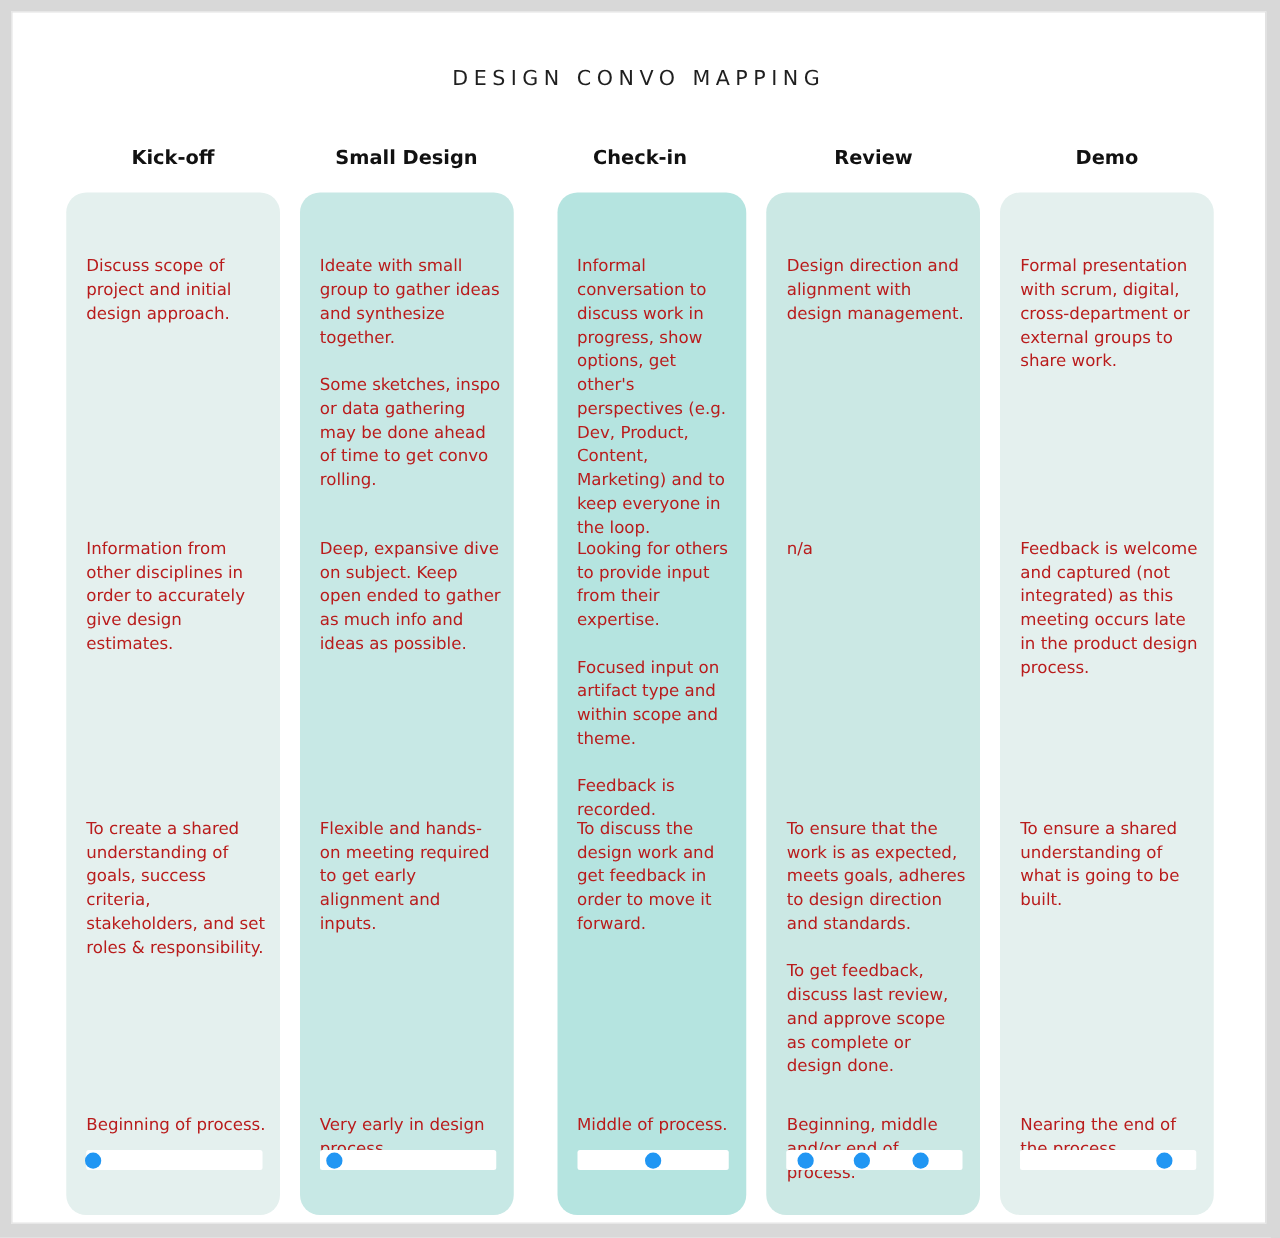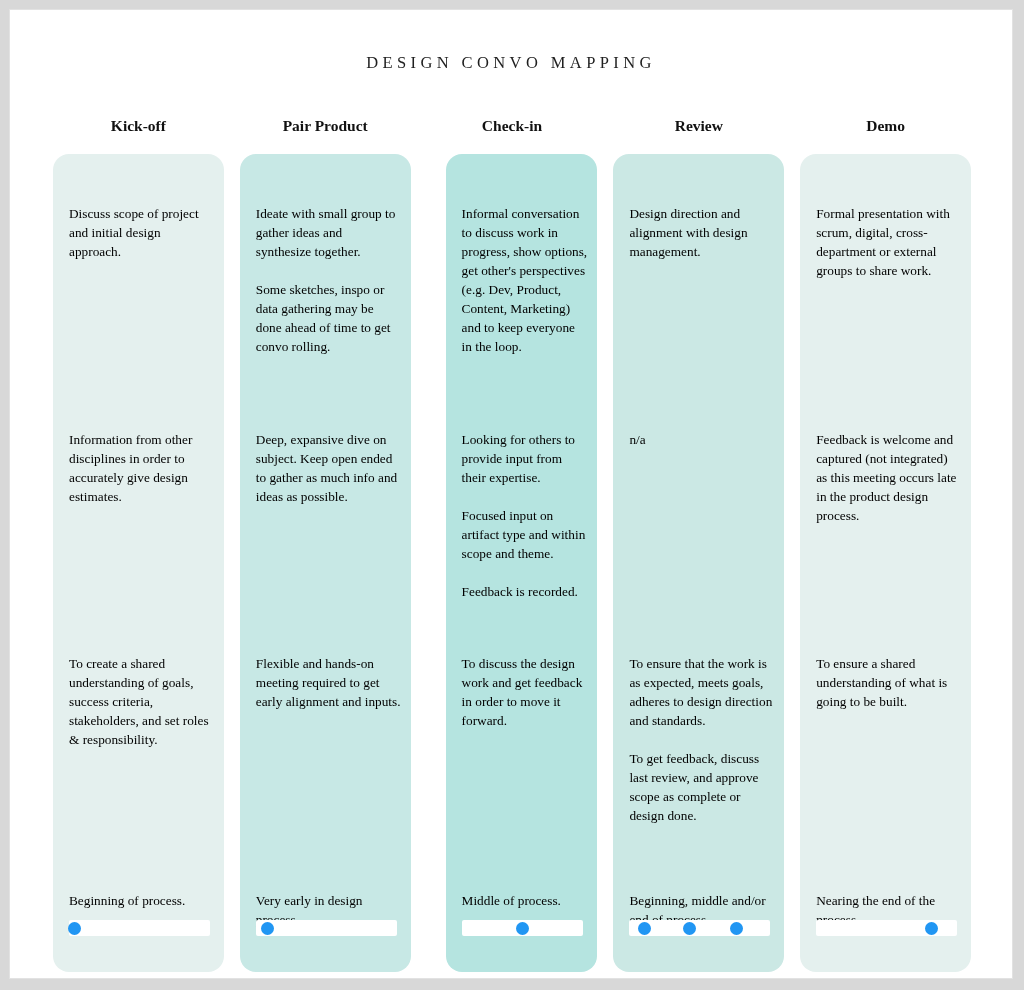--- a/index.html
+++ b/index.html
@@ -15,21 +15,20 @@
   }
   #page {
     position: absolute;
     left: 9px;
     top: 9px;
     width: 1004px;
     height: 970px;
     background: #ffffff;
     border: 1px solid #e2e2e2;
     box-sizing: border-box;
-    font-family: Liberation Serif, serif;
   }
   #title {
     position: absolute;
     left: 0;
     top: 43px;
     width: 100%;
     text-align: center;
     font-size: 16.5px;
     letter-spacing: 4.4px;
     color: #1f1f1f;
@@ -63,21 +62,21 @@
     top: 38px;
     bottom: 0px;
     border-radius: 16px 16px 16px 16px;
   }
   .cell {
     position: absolute;
     left: 16px;
     right: 10px;
     font-size: 13.3px;
     line-height: 19px;
-    color: #000000;
+    color: #b91c1c;
   }
   .cell.r0 { top: 50px; }
   .cell.r1 { top: 276px; }
   .cell.r2 { top: 500px; }
   .cell.r3 { top: 737px; }
   .para { margin: 0 0 19px 0; }
   .para:last-child { margin-bottom: 0; }
   .slider {
     position: absolute;
     left: 16px;
@@ -118,21 +117,21 @@
           </div>
           <div class="cell r3">
             <p class="para">Beginning of process.</p>
           </div>
           <div class="slider">
             <span class="dot" style="left: 4%; background: rgb(33, 150, 243);"></span>
           </div>
         </div>
       </div>
       <div class="col">
-        <div class="col-header">Pair Product</div>
+        <div class="col-header">Small Design</div>
         <div class="card" style="background: rgb(199, 232, 229);">
           <div class="cell r0">
             <p class="para">Ideate with small group to gather ideas and synthesize together.</p>
             <p class="para">Some sketches, inspo or data gathering may be done ahead of time to get convo rolling.</p>
           </div>
           <div class="cell r1">
             <p class="para">Deep, expansive dive on subject. Keep open ended to gather as much info and ideas as possible.</p>
           </div>
           <div class="cell r2">
             <p class="para">Flexible and hands-on meeting required to get early alignment and inputs.</p>

